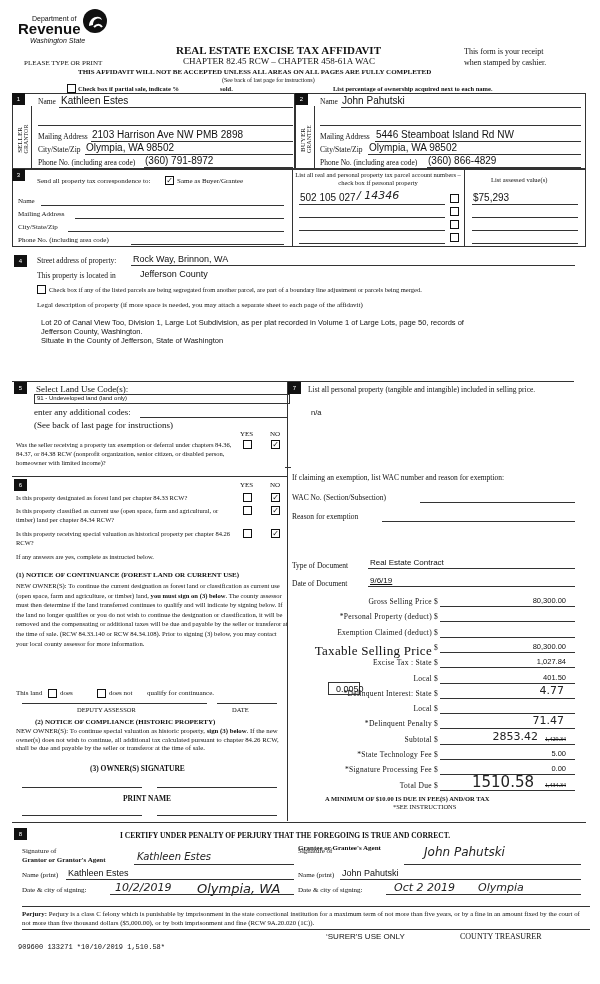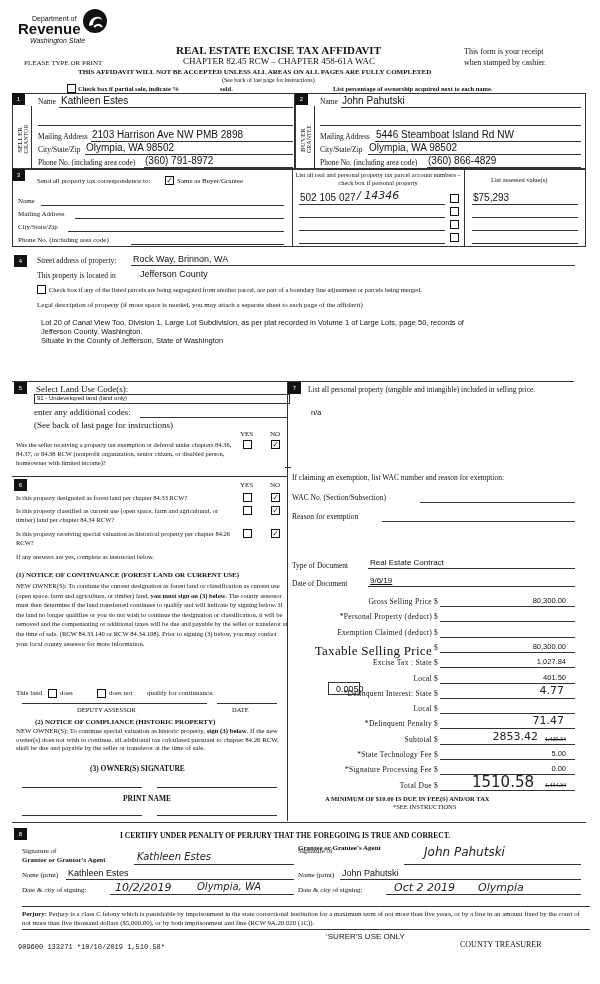--- a/index.html
+++ b/index.html
@@ -338,35 +338,35 @@
 
   <div class="lbl" style="left:10px;top:24px;font-size:7px;">Signature of</div>
   <div class="lbl b" style="left:10px;top:33px;font-size:7px;">Grantor or Grantor's Agent</div>
   <div class="hand" style="left:125px;top:28px;font-size:10px;">Kathleen Estes</div>
   <div class="line" style="left:122px;top:41px;width:160px;"></div>
   <div class="lbl" style="left:10px;top:48px;font-size:7px;">Name (print)</div>
   <div class="fill" style="left:56px;top:45px;font-size:9px;">Kathleen Estes</div>
   <div class="line" style="left:54px;top:56px;width:228px;"></div>
   <div class="lbl" style="left:10px;top:63px;font-size:7px;">Date &amp; city of signing:</div>
   <div class="hand" style="left:103px;top:58px;font-size:11px;">10/2/2019</div>
-  <div class="hand" style="left:185px;top:58px;font-size:10px;text-align:right;">Olympia, WA</div>
+  <div class="hand" style="left:185px;top:58px;font-size:13px;text-align:right;">Olympia, WA</div>
   <div class="line" style="left:98px;top:71px;width:184px;"></div>
 
   <div class="lbl" style="left:286px;top:24px;font-size:7px;">Signature of</div>
   <div class="lbl b" style="left:286px;top:21px;font-size:7px;">Grantee or Grantee's Agent</div>
   <div class="hand" style="left:412px;top:22px;font-size:12px;">John Pahutski</div>
   <div class="line" style="left:392px;top:41px;width:177px;"></div>
   <div class="lbl" style="left:286px;top:48px;font-size:7px;">Name (print)</div>
   <div class="fill" style="left:330px;top:45px;font-size:9px;">John Pahutski</div>
   <div class="line" style="left:328px;top:56px;width:241px;"></div>
   <div class="lbl" style="left:286px;top:63px;font-size:7px;">Date &amp; city of signing:</div>
   <div class="hand" style="left:382px;top:58px;font-size:11px;">Oct 2 2019</div>
   <div class="hand" style="left:466px;top:58px;font-size:11px;">Olympia</div>
   <div class="line" style="left:374px;top:71px;width:195px;"></div>
 </div>
 
 <div class="abs" style="left:22px;top:906px;width:568px;font-size:6.8px;line-height:9px;border-top:1px solid #333;border-bottom:1px solid #333;padding:2px 0;">
   <span class="b">Perjury:</span>
   <span>Perjury is a class C felony which is punishable by imprisonment in the state correctional institution for a maximum term of not more than five years, or by a fine in an amount fixed by the court of not more than five thousand dollars ($5,000.00), or by both imprisonment and fine (RCW 9A.20.020 (1C)).</span>
 </div>
 <div class="lbl" style="left:326px;top:932px;font-size:8px;font-family:'Liberation Sans',sans-serif;">‘SURER'S USE ONLY</div>
-<div class="lbl" style="left:460px;top:932px;font-size:8px;margin-top:8px;">COUNTY TREASURER</div>
+<div class="lbl" style="left:460px;top:932px;font-size:8px;">COUNTY TREASURER</div>
 <div class="abs mono" style="left:18px;top:943px;font-size:7px;">909600 133271 *10/10/2019 1,510.58*</div>
 
 </body></html>

